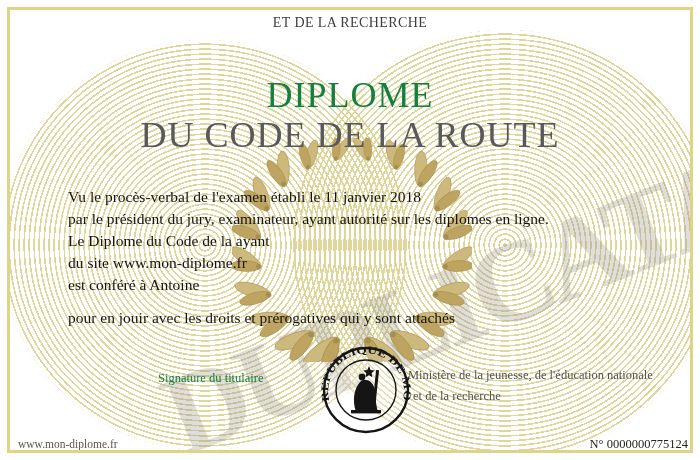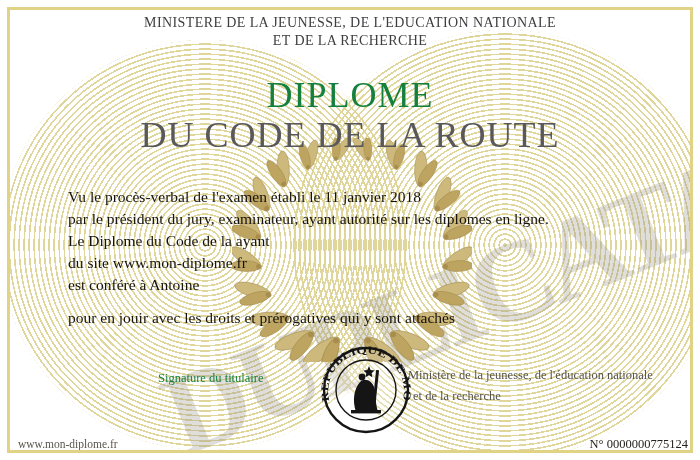--- a/index.html
+++ b/index.html
@@ -103,21 +103,20 @@
       <g fill="#151515">
         <path d="M 3 -24 l 1.6 4 4 .5 -3 2.8 .8 4 -3.4 -2 -3.6 2 .9 -4 -3 -2.8 4 -.5 z"></path>
         <circle cx="-4" cy="-13" r="3.4"></circle>
         <path d="M -10 22 C -14 10 -12 -2 -5 -9 C 0 -12 6 -9 8 -3 C 10 4 9 12 12 22 Z"></path>
         <rect x="8" y="-20" width="3" height="42" transform="rotate(6 9 0)"></rect>
         <rect x="-15" y="20" width="30" height="3.4"></rect>
       </g>
     </svg>
 
     <div class="txt header-block">
-      <div>MINISTERE DE LA JEUNESSE, DE L'EDUCATION NATIONALE</div>
       <div>ET DE LA RECHERCHE</div>
     </div>
 
     <div class="txt title-line1">DIPLOME</div>
     <div class="txt title-line2">DU CODE DE LA ROUTE</div>
 
     <div class="txt body-block">
       <div>Vu le procès-verbal de l'examen établi le 11 janvier 2018</div>
       <div>par le président du jury, examinateur, ayant autorité sur les diplomes en ligne.</div>
       <div>Le Diplome du Code de la ayant</div>

